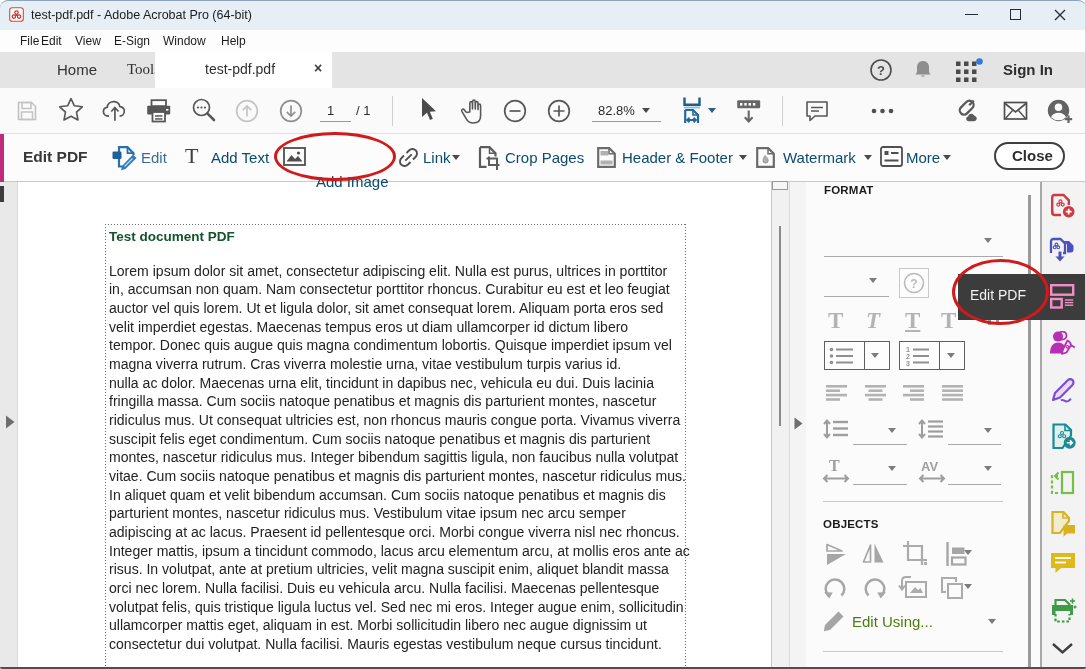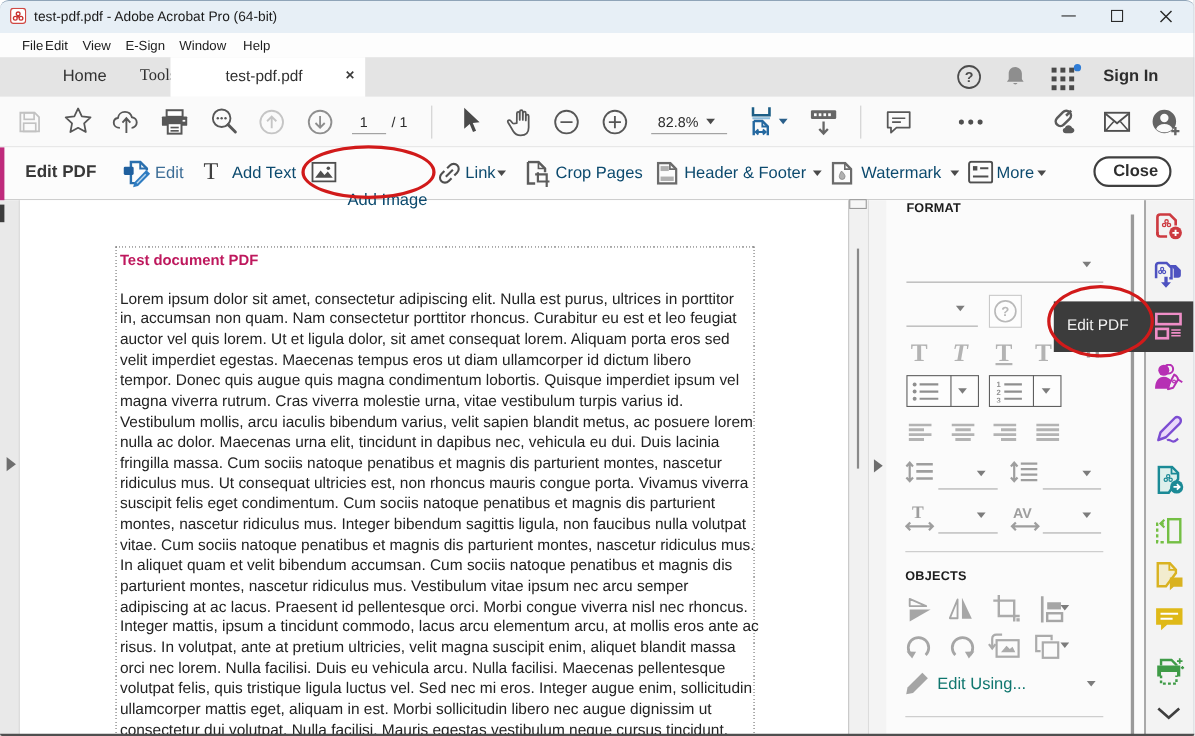--- a/index.html
+++ b/index.html
@@ -17,21 +17,21 @@
 .toollbl{position:absolute;font-size:15px;color:#0c4a6e;}
 
 #docarea{left:0;top:182px;width:1086px;height:487px;background:#fff;}
 #leftstrip{left:0;top:182px;width:18px;height:487px;background:#e9e9e9;border-right:1px solid #d9d9d9;box-sizing:border-box;}
 #vscroll{left:771px;top:182px;width:18px;height:487px;background:#f1f1f1;border-left:1px solid #c6c6c6;box-sizing:border-box;}
 #collapsestrip{left:789px;top:182px;width:17px;height:487px;background:#f4f4f4;border-left:1px solid #dcdcdc;box-sizing:border-box;}
 #rightpanel{left:806px;top:182px;width:234px;height:487px;background:#fbfbfb;}
 #panelsep{left:1040px;top:182px;width:2px;height:487px;background:#a9a9a9;}
 #iconstrip{left:1042px;top:182px;width:44px;height:487px;background:#f3f3f3;}
 #dotbox{left:105px;top:224px;width:581px;height:460px;background-image:repeating-linear-gradient(90deg,#6e6e6e 0 1px,transparent 1px 3px),repeating-linear-gradient(0deg,#6e6e6e 0 1px,transparent 1px 3px),repeating-linear-gradient(0deg,#6e6e6e 0 1px,transparent 1px 3px);background-repeat:no-repeat;background-size:100% 1px,1px 100%,1px 100%;background-position:top left,top left,top right;}
-#docheading{left:109px;top:228.7px;font-size:13.5px;font-weight:bold;color:#be185d;}
+#docheading{left:109px;top:228.7px;font-size:13.5px;font-weight:bold;color:#14532d;}
 #doctext{left:109px;top:261.8px;font-size:14.05px;line-height:18.66px;color:#232323;}
 #doctext div{white-space:nowrap;}
 
 .phead{position:absolute;font-size:11.5px;font-weight:bold;color:#1c1c1c;letter-spacing:0.2px;}
 .uline{position:absolute;border-bottom:1px solid #a9a9a9;}
 .caret{position:absolute;width:0;height:0;border-left:4.5px solid transparent;border-right:4.5px solid transparent;border-top:5.5px solid #7c7c7c;}
 .caretd{position:absolute;width:0;height:0;border-left:4.5px solid transparent;border-right:4.5px solid transparent;border-top:5.5px solid #4a4a4a;}
 .tglyph{position:absolute;font-family:"Liberation Serif",serif;font-size:23px;color:#b3b3b3;font-weight:bold;}
 .combo{position:absolute;border:1px solid #5f5f5f;background:#fdfdfd;box-sizing:border-box;}
 .combodiv{position:absolute;width:1px;background:#5f5f5f;}
@@ -83,21 +83,20 @@
 
   <div class="abs" id="dotbox"></div>
   <span class="abs" id="docheading">Test document PDF</span>
   <div class="abs" id="doctext">
 <div>Lorem ipsum dolor sit amet, consectetur adipiscing elit. Nulla est purus, ultrices in porttitor</div>
 <div>in, accumsan non quam. Nam consectetur porttitor rhoncus. Curabitur eu est et leo feugiat</div>
 <div>auctor vel quis lorem. Ut et ligula dolor, sit amet consequat lorem. Aliquam porta eros sed</div>
 <div>velit imperdiet egestas. Maecenas tempus eros ut diam ullamcorper id dictum libero</div>
 <div>tempor. Donec quis augue quis magna condimentum lobortis. Quisque imperdiet ipsum vel</div>
 <div>magna viverra rutrum. Cras viverra molestie urna, vitae vestibulum turpis varius id.</div>
-<div>Vestibulum mollis, arcu iaculis bibendum varius, velit sapien blandit metus, ac posuere lorem</div>
 <div>nulla ac dolor. Maecenas urna elit, tincidunt in dapibus nec, vehicula eu dui. Duis lacinia</div>
 <div>fringilla massa. Cum sociis natoque penatibus et magnis dis parturient montes, nascetur</div>
 <div>ridiculus mus. Ut consequat ultricies est, non rhoncus mauris congue porta. Vivamus viverra</div>
 <div>suscipit felis eget condimentum. Cum sociis natoque penatibus et magnis dis parturient</div>
 <div>montes, nascetur ridiculus mus. Integer bibendum sagittis ligula, non faucibus nulla volutpat</div>
 <div>vitae. Cum sociis natoque penatibus et magnis dis parturient montes, nascetur ridiculus mus.</div>
 <div>In aliquet quam et velit bibendum accumsan. Cum sociis natoque penatibus et magnis dis</div>
 <div>parturient montes, nascetur ridiculus mus. Vestibulum vitae ipsum nec arcu semper</div>
 <div>adipiscing at ac lacus. Praesent id pellentesque orci. Morbi congue viverra nisl nec rhoncus.</div>
 <div>Integer mattis, ipsum a tincidunt commodo, lacus arcu elementum arcu, at mollis eros ante ac</div>
@@ -169,21 +168,21 @@
   <div class="caret" style="left:984px;top:428px;"></div>
   <div class="uline" style="left:853px;top:470px;width:54px;height:14px;"></div>
   <div class="caret" style="left:888px;top:466px;"></div>
   <div class="uline" style="left:948px;top:470px;width:53px;height:14px;"></div>
   <div class="caret" style="left:984px;top:466px;"></div>
 
   <div class="abs" style="left:823px;top:501px;width:180px;height:1px;background:#c9c9c9;"></div>
   <span class="phead" style="left:823px;top:518px;">OBJECTS</span>
   <div class="caret" style="left:964px;top:550px;"></div>
   <div class="caret" style="left:964px;top:584px;"></div>
-  <span class="abs" style="left:852px;top:613px;font-size:15px;color:#0f766e;">Edit Using...</span>
+  <span class="abs" style="left:852px;top:613px;font-size:15px;color:#4d7c0f;">Edit Using...</span>
   <div class="caret" style="left:988px;top:619px;"></div>
   <div class="abs" style="left:823px;top:651px;width:180px;height:1px;background:#c9c9c9;"></div>
 
   <div class="abs" style="left:988px;top:320px;width:3px;height:5px;background:#9a9a9a;"></div>
   <div class="abs" style="left:996px;top:320px;width:3px;height:5px;background:#9a9a9a;"></div>
   <div class="abs" style="left:1084.5px;top:0;width:1.5px;height:669px;background:#cfd4d9;z-index:45;"></div>
   
   <div class="abs" style="left:0;top:666.5px;width:1086px;height:2.5px;background:#4f4f4f;border-radius:0 0 7px 7px;z-index:50;"></div>
   
   <svg class="abs" style="left:4px;top:414px;" width="12" height="16" viewBox="0 0 12 16">

